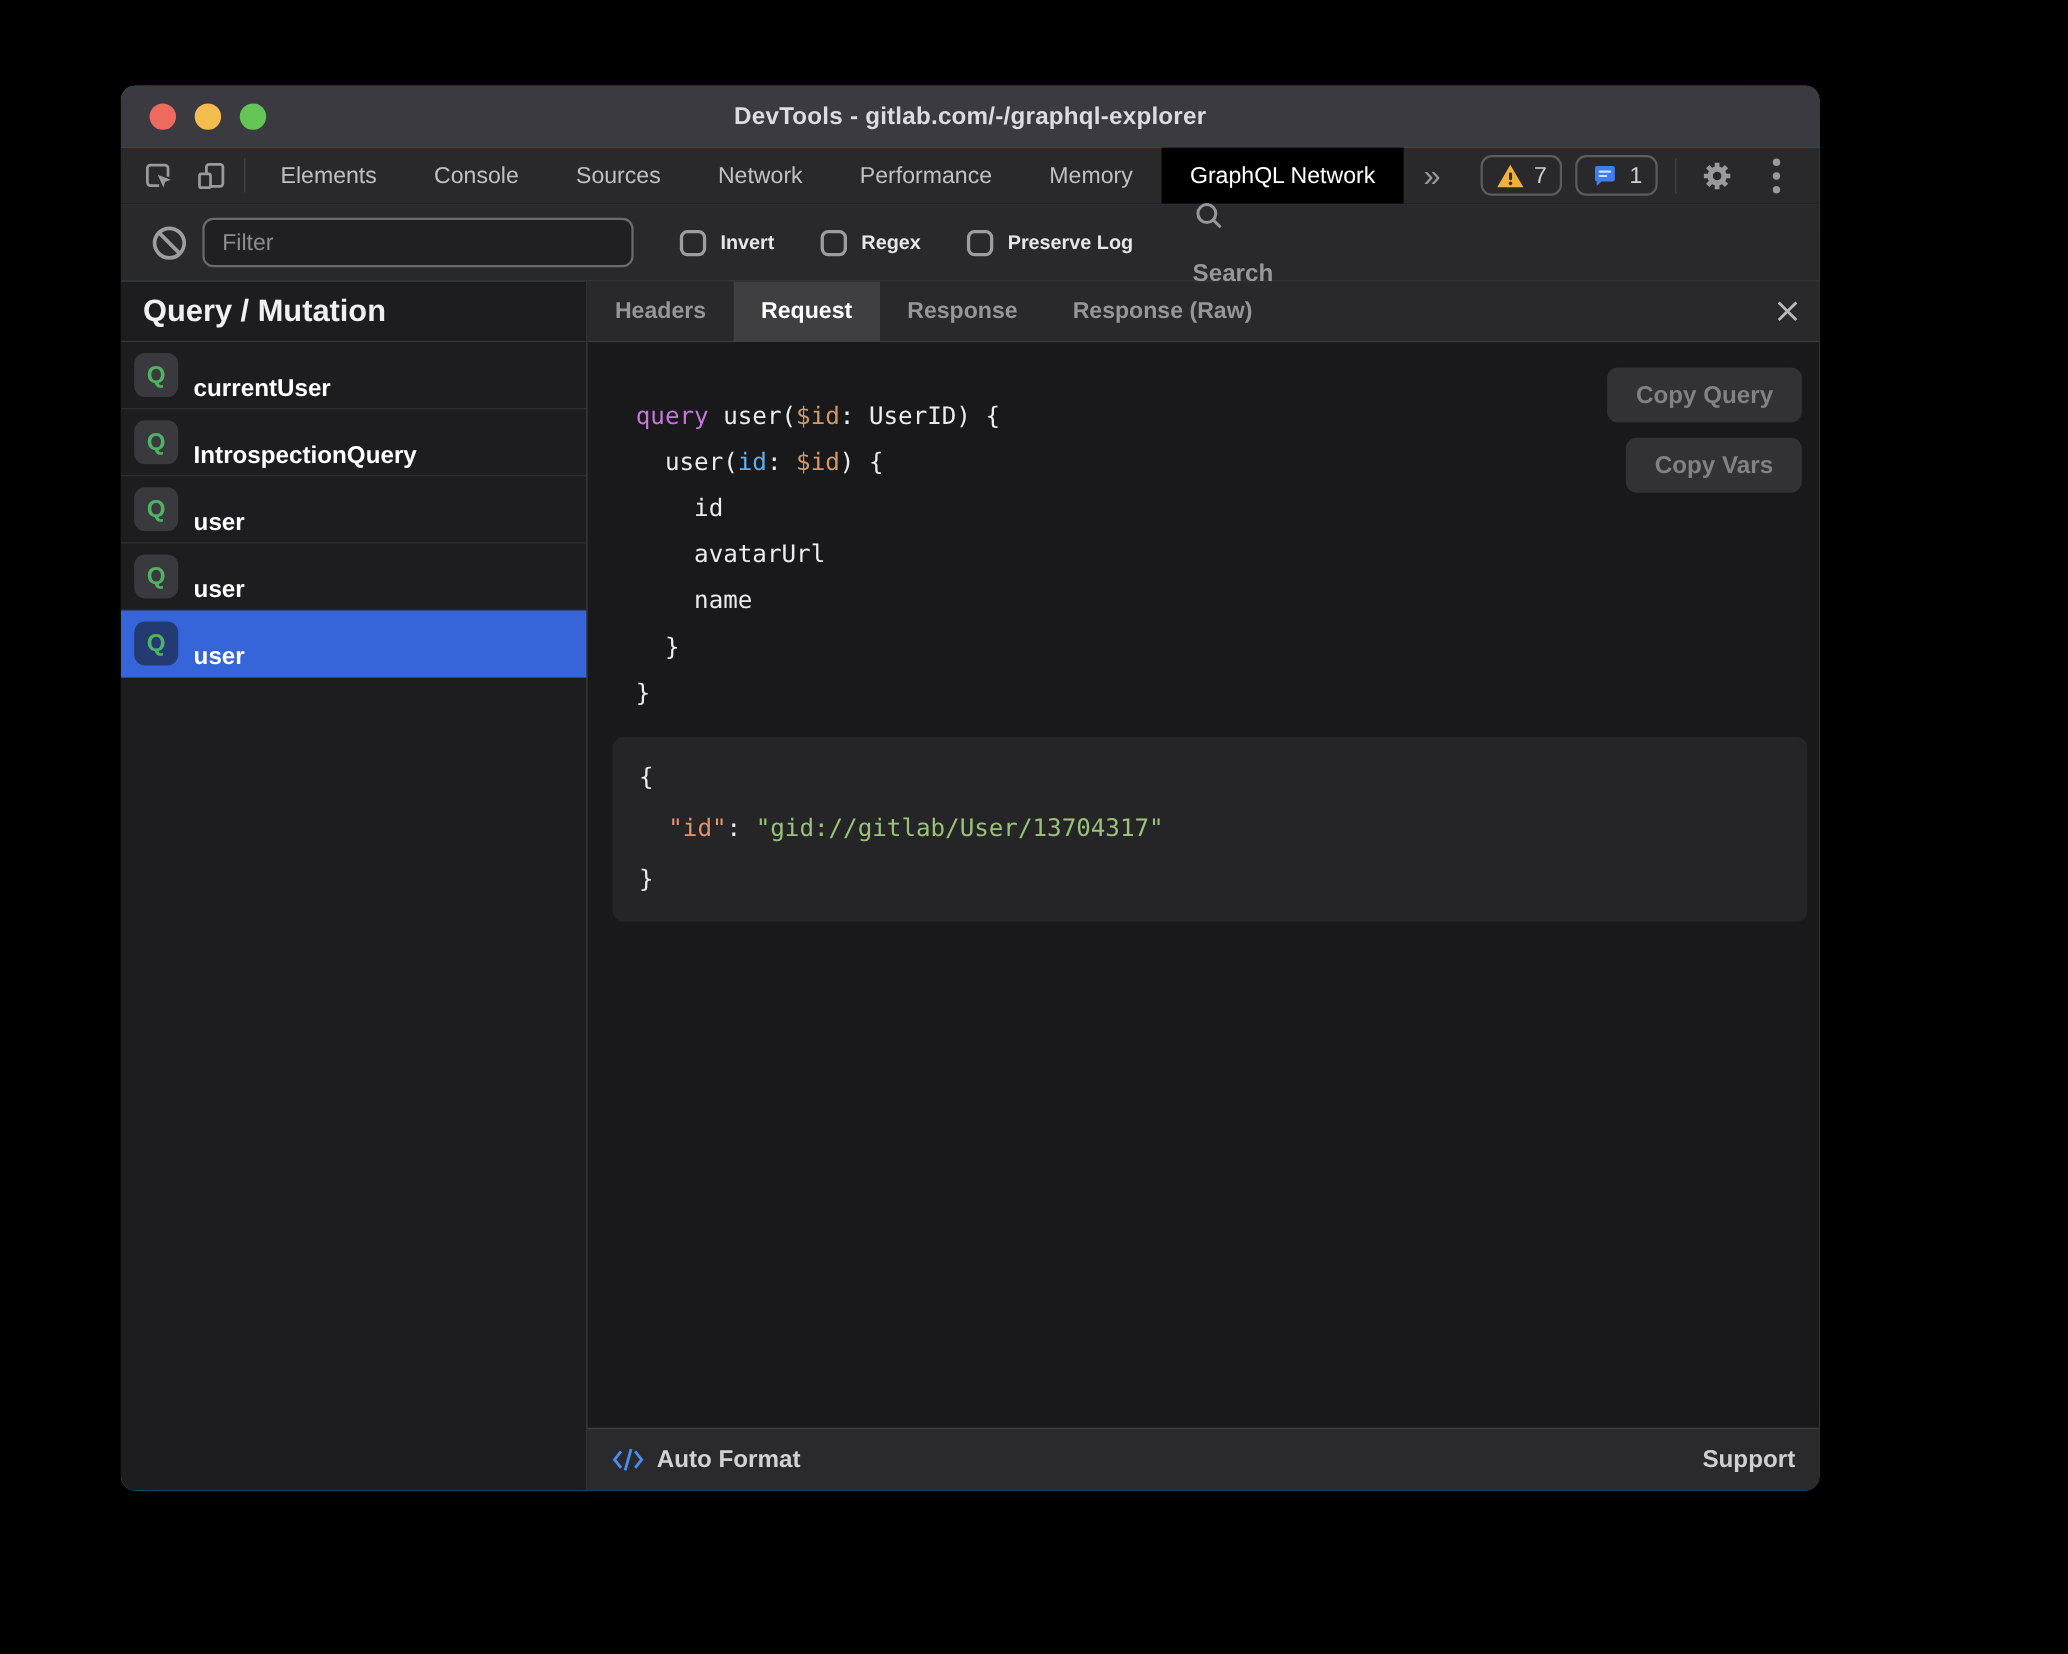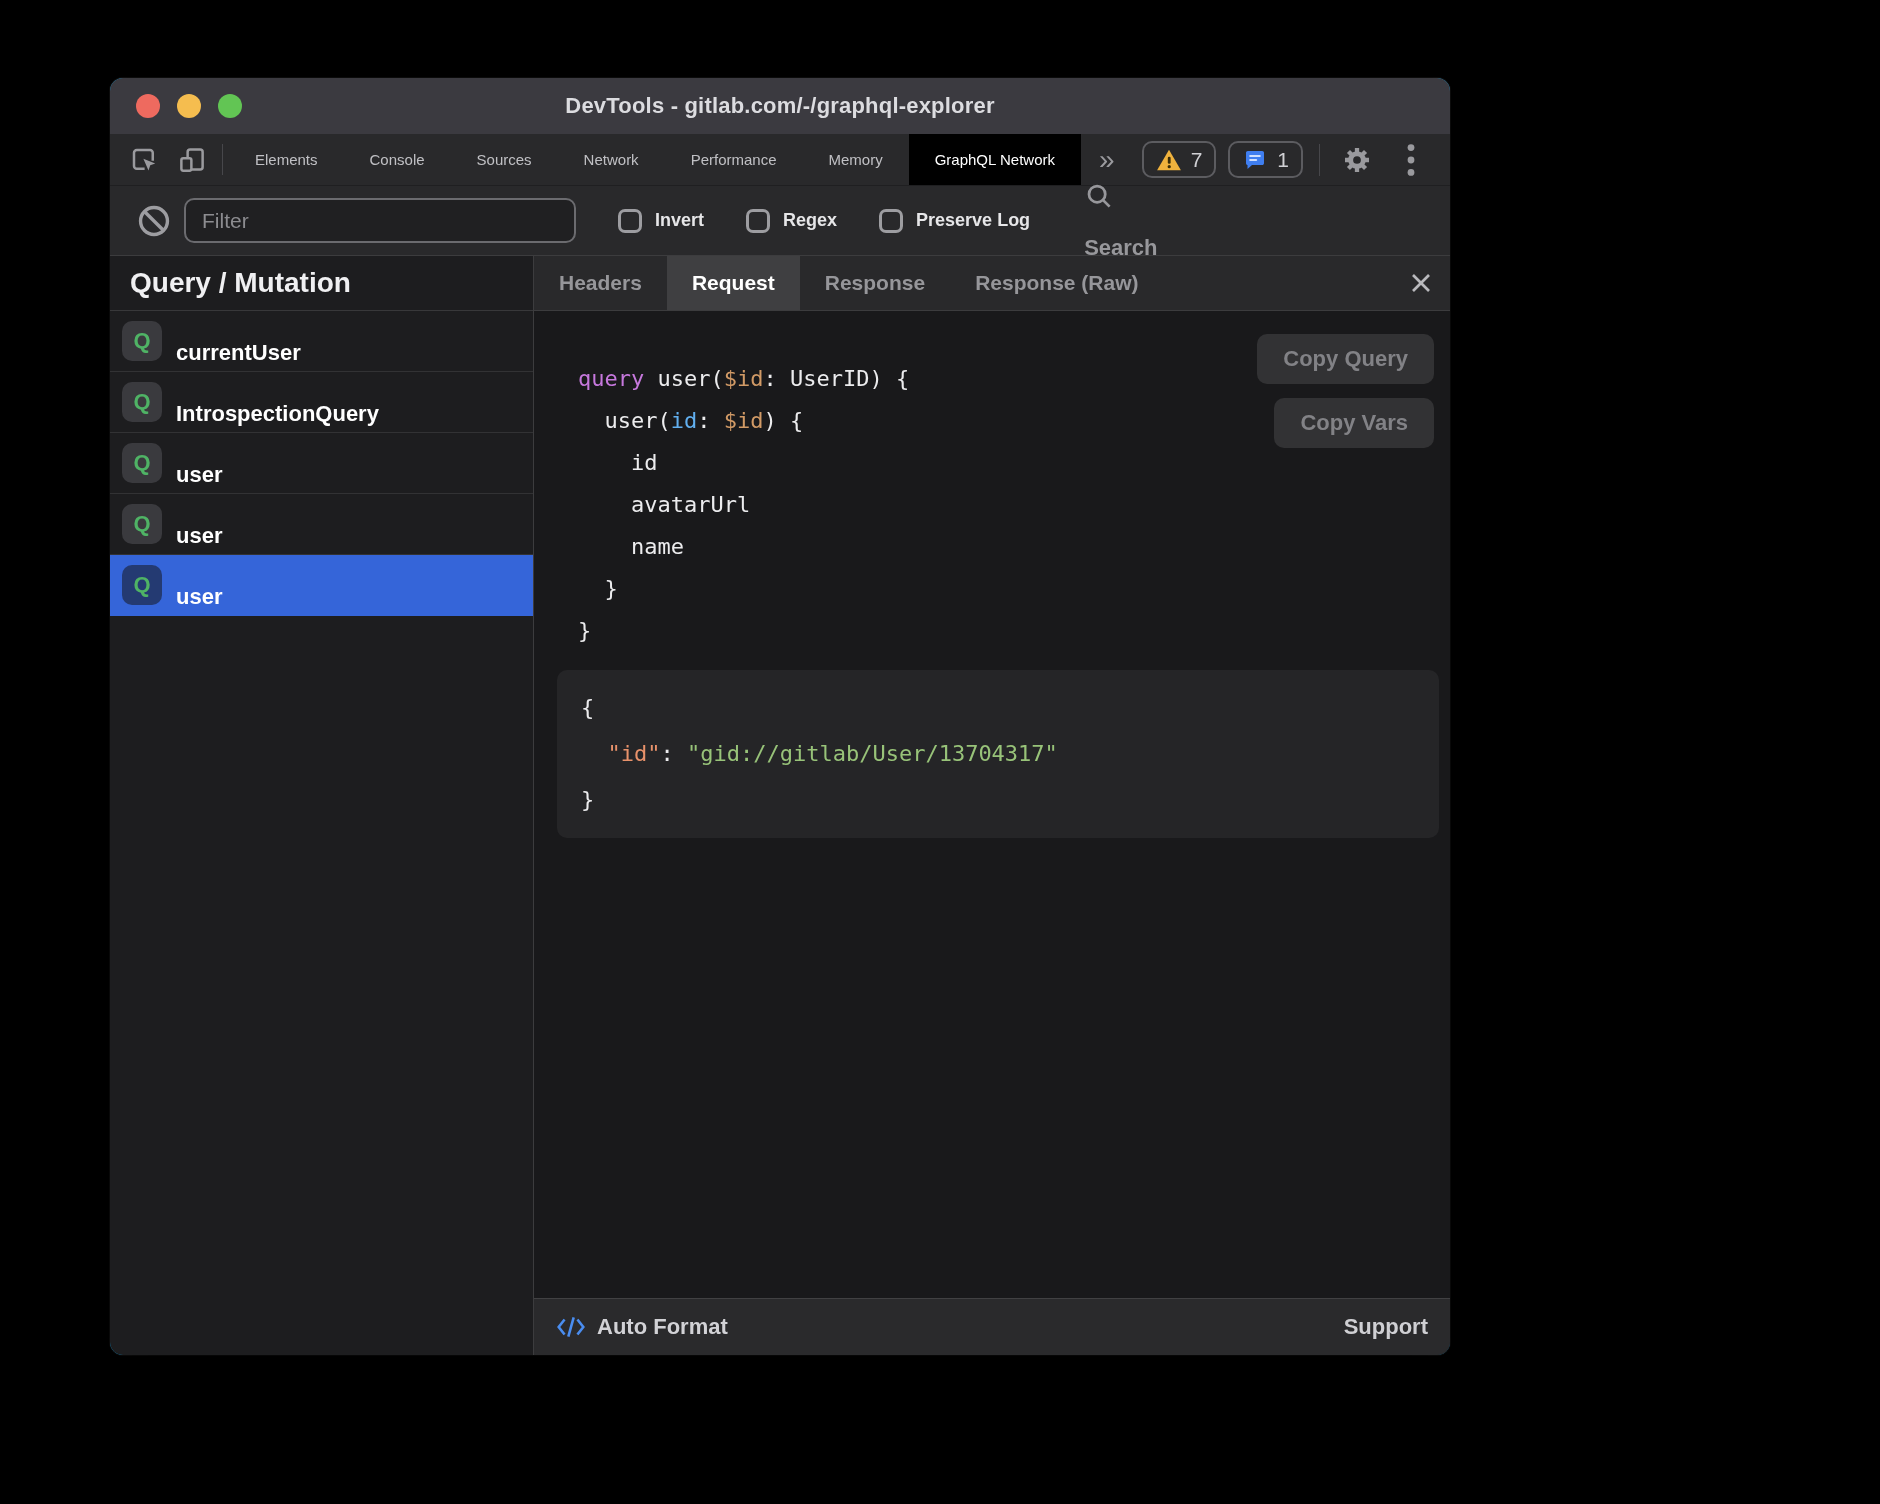--- a/index.html
+++ b/index.html
@@ -1,40 +1,40 @@
 <!DOCTYPE html>
 <html><head>
 <meta charset="utf-8">
 <style>
   * { margin:0; padding:0; box-sizing:border-box; }
   html,body { width:1880px; height:1504px; background:#000; font-family:"Liberation Sans", sans-serif; overflow:hidden; }
 
   .window {
-    position:absolute; left:110px; top:78px; width:1340px; height:1277px;
+    position:absolute; left:110px; top:78px; width:1544px; height:1277px;
     background:#0ea5e9; border-radius:13px; overflow:hidden;
     display:flex; flex-direction:column;
     box-shadow:0 28px 90px rgba(0,0,0,.8), 0 0 0 1px rgba(255,255,255,.06);
   }
 
   
   .titlebar { height:56px; flex:0 0 auto; background:#3b3a40; position:relative;
     display:flex; align-items:center; justify-content:center; }
   .traffic { position:absolute; left:26px; top:0; height:100%; display:flex; align-items:center; gap:17px; }
   .dot { width:24px; height:24px; border-radius:50%; }
   .dot.red{ background:#ee6a5f; } .dot.yellow{ background:#f5bd4f; } .dot.green{ background:#62c554; }
   .win-title { color:#dcdce0; font-size:22px; font-weight:700; letter-spacing:.2px; }
 
   
   .toolbar { height:52px; flex:0 0 auto; background:#29292b; display:flex; align-items:stretch;
     border-bottom:1px solid #1f1f21; }
   .tool-btn { width:48px; display:flex; align-items:center; justify-content:center; }
   .toolbar .lead { display:flex; padding-left:10px; }
   .vsep { width:1px; background:#47474b; margin:10px 6px; }
   .main-tabs { display:flex; align-items:stretch; }
-  .main-tab { display:flex; align-items:center; padding:0 26px; color:#c0c0c4; font-size:15px; white-space:nowrap; }
+  .main-tab { display:flex; align-items:center; padding:0 26px; color:#c0c0c4; font-size:21px; white-space:nowrap; }
   .main-tab.active { background:#000; color:#fff; }
   .more-tabs { display:flex; align-items:center; padding:0 18px; color:#9a9a9e; font-size:28px; }
   .toolbar-right { margin-left:auto; display:flex; align-items:center; gap:12px; padding-right:18px; }
   .badge { height:37px; border:2px solid #5c5c60; border-radius:10px; display:flex; align-items:center;
     gap:9px; padding:0 12px; color:#d0d0d4; font-size:21px; }
   .icon-btn { display:flex; align-items:center; justify-content:center; width:42px; height:42px; }
 
   
   .filterbar { height:70px; flex:0 0 auto; background:#29292b; border-bottom:1px solid #3c3c3e;
     display:flex; align-items:center; padding:0 22px; }

